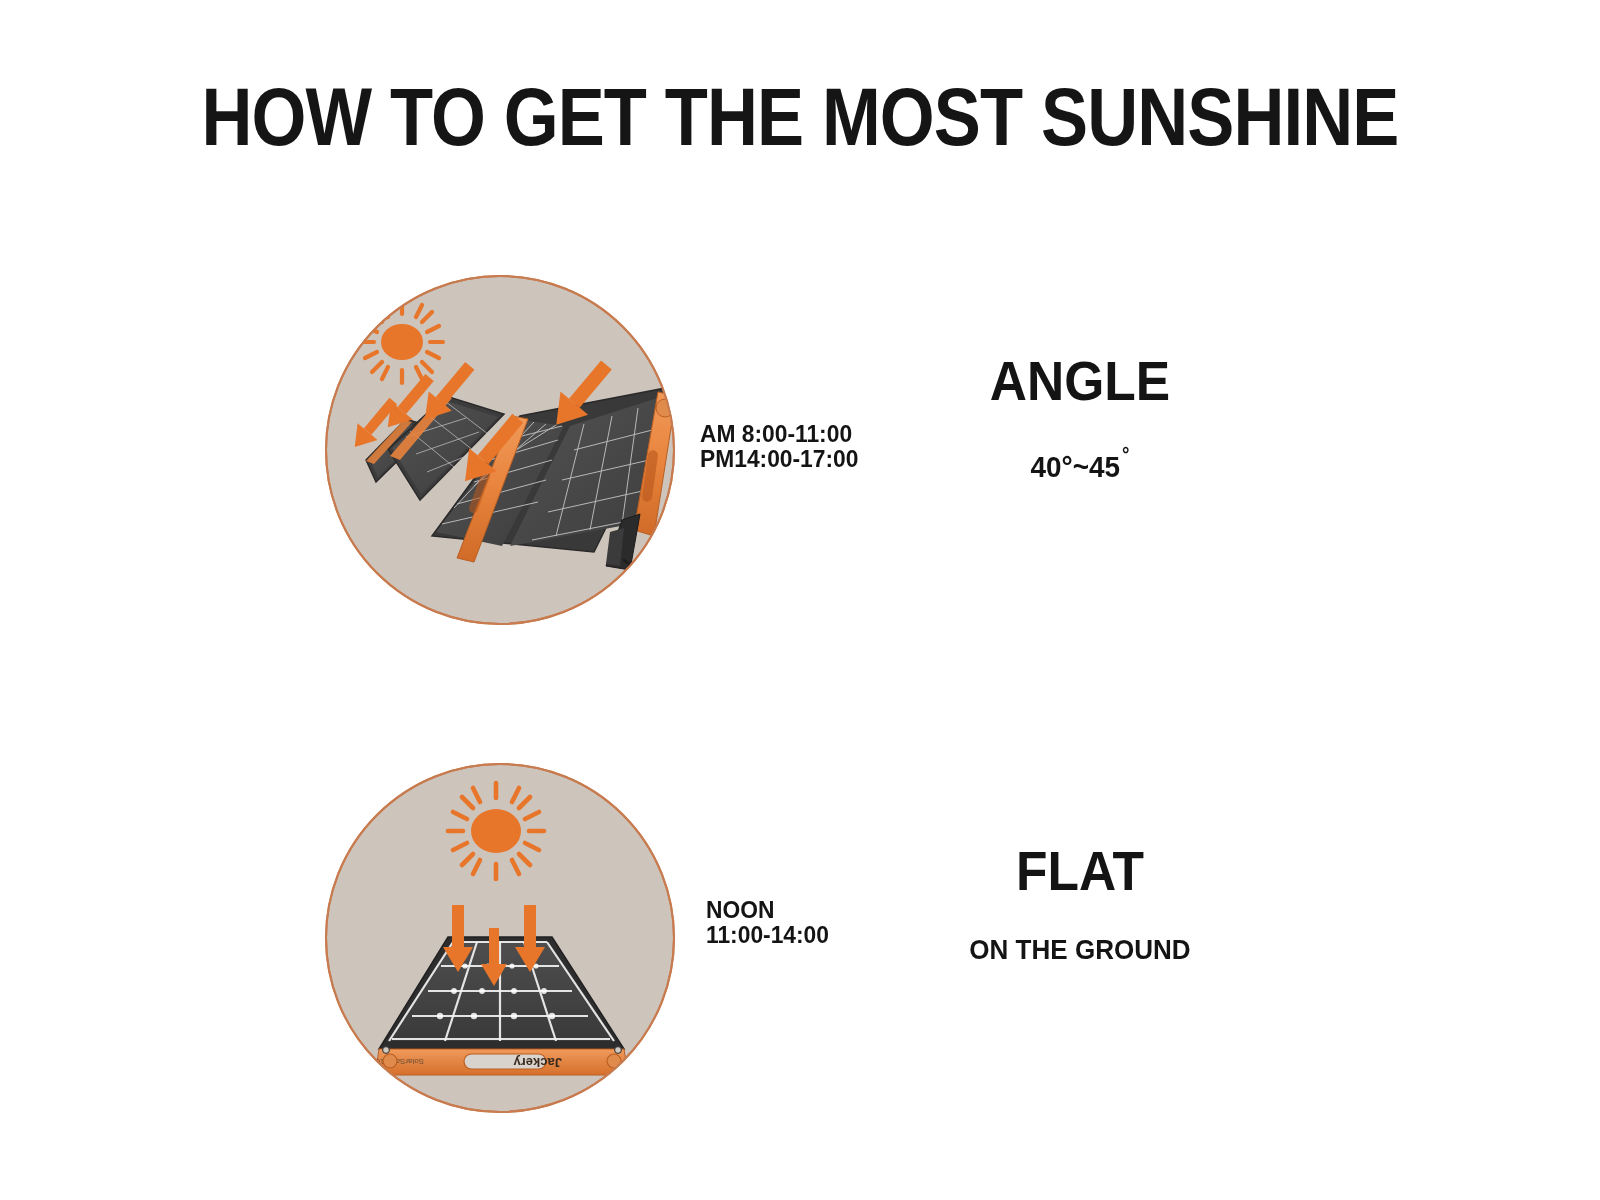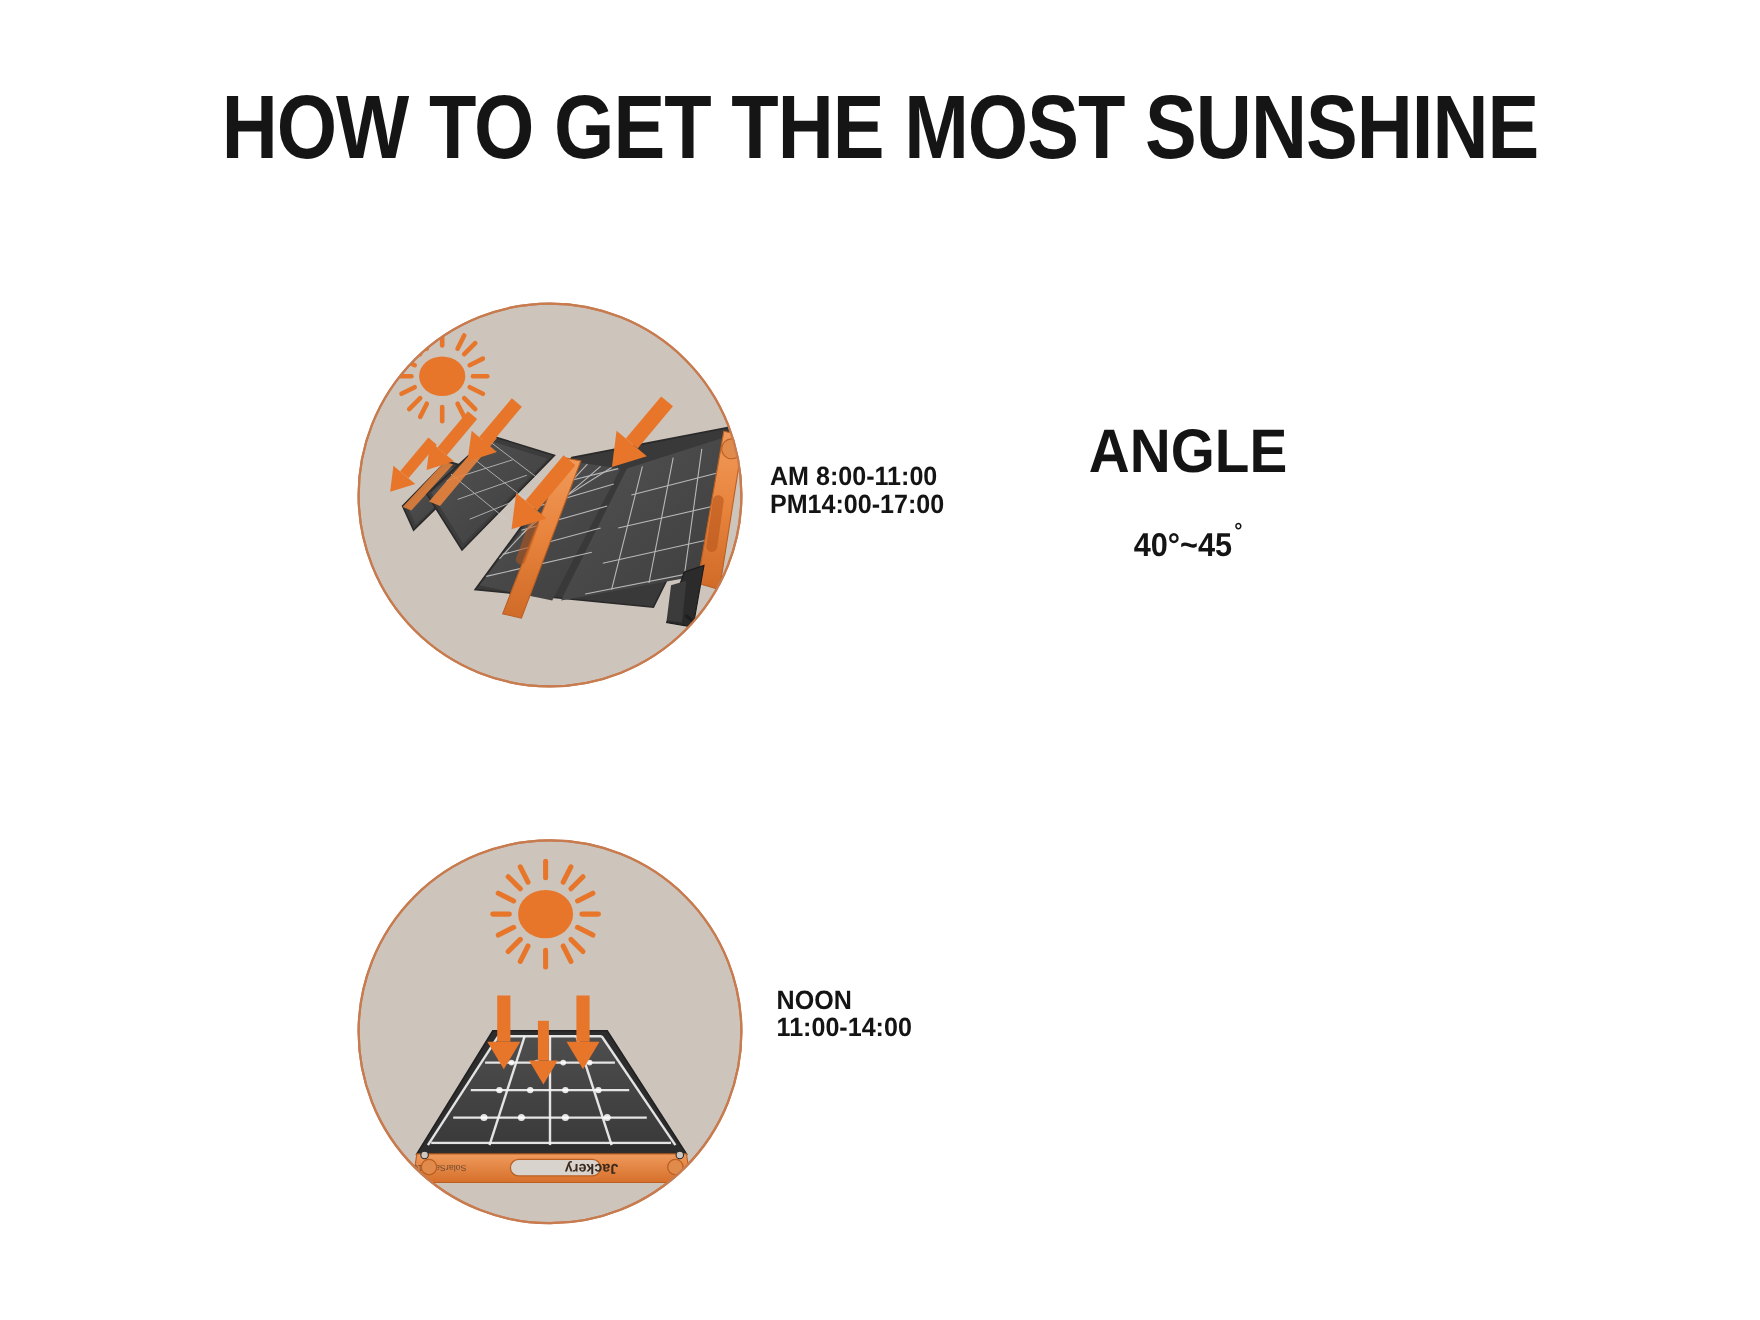--- a/index.html
+++ b/index.html
@@ -70,21 +70,21 @@
   #time-flat  { left: 706px; top: 135px; }
   .time-caption .t-line { display: block; }
 
   
   .label-block {
     position: absolute;
     left: 830px;
     width: 500px;
     text-align: center;
   }
-  #label-angle { top: 107px; }
+  #label-angle { top: 78px; }
   #label-flat  { top: 80px; }
 
   .label-head {
     font-family: "Liberation Sans", sans-serif;
     font-weight: 700;
     font-size: 56px;
     line-height: 58px;
     color: #141414;
     letter-spacing: 0px;
     transform: scaleX(0.92);
@@ -371,13 +371,17 @@
       </g>
       <circle cx="176" cy="176" r="174" fill="none" stroke="#c87b4e" stroke-width="2"></circle>
     </svg>
   </div>
 
   <div class="time-caption" id="time-flat">
     <span class="t-line">NOON</span>
     <span class="t-line">11:00-14:00</span>
   </div>
 
+  <div class="label-block" id="label-flat">
+    <span class="label-head">FLAT</span>
+    <span class="label-sub small-sub">ON THE GROUND</span>
+  </div>
 </div>
 
 </body></html>

